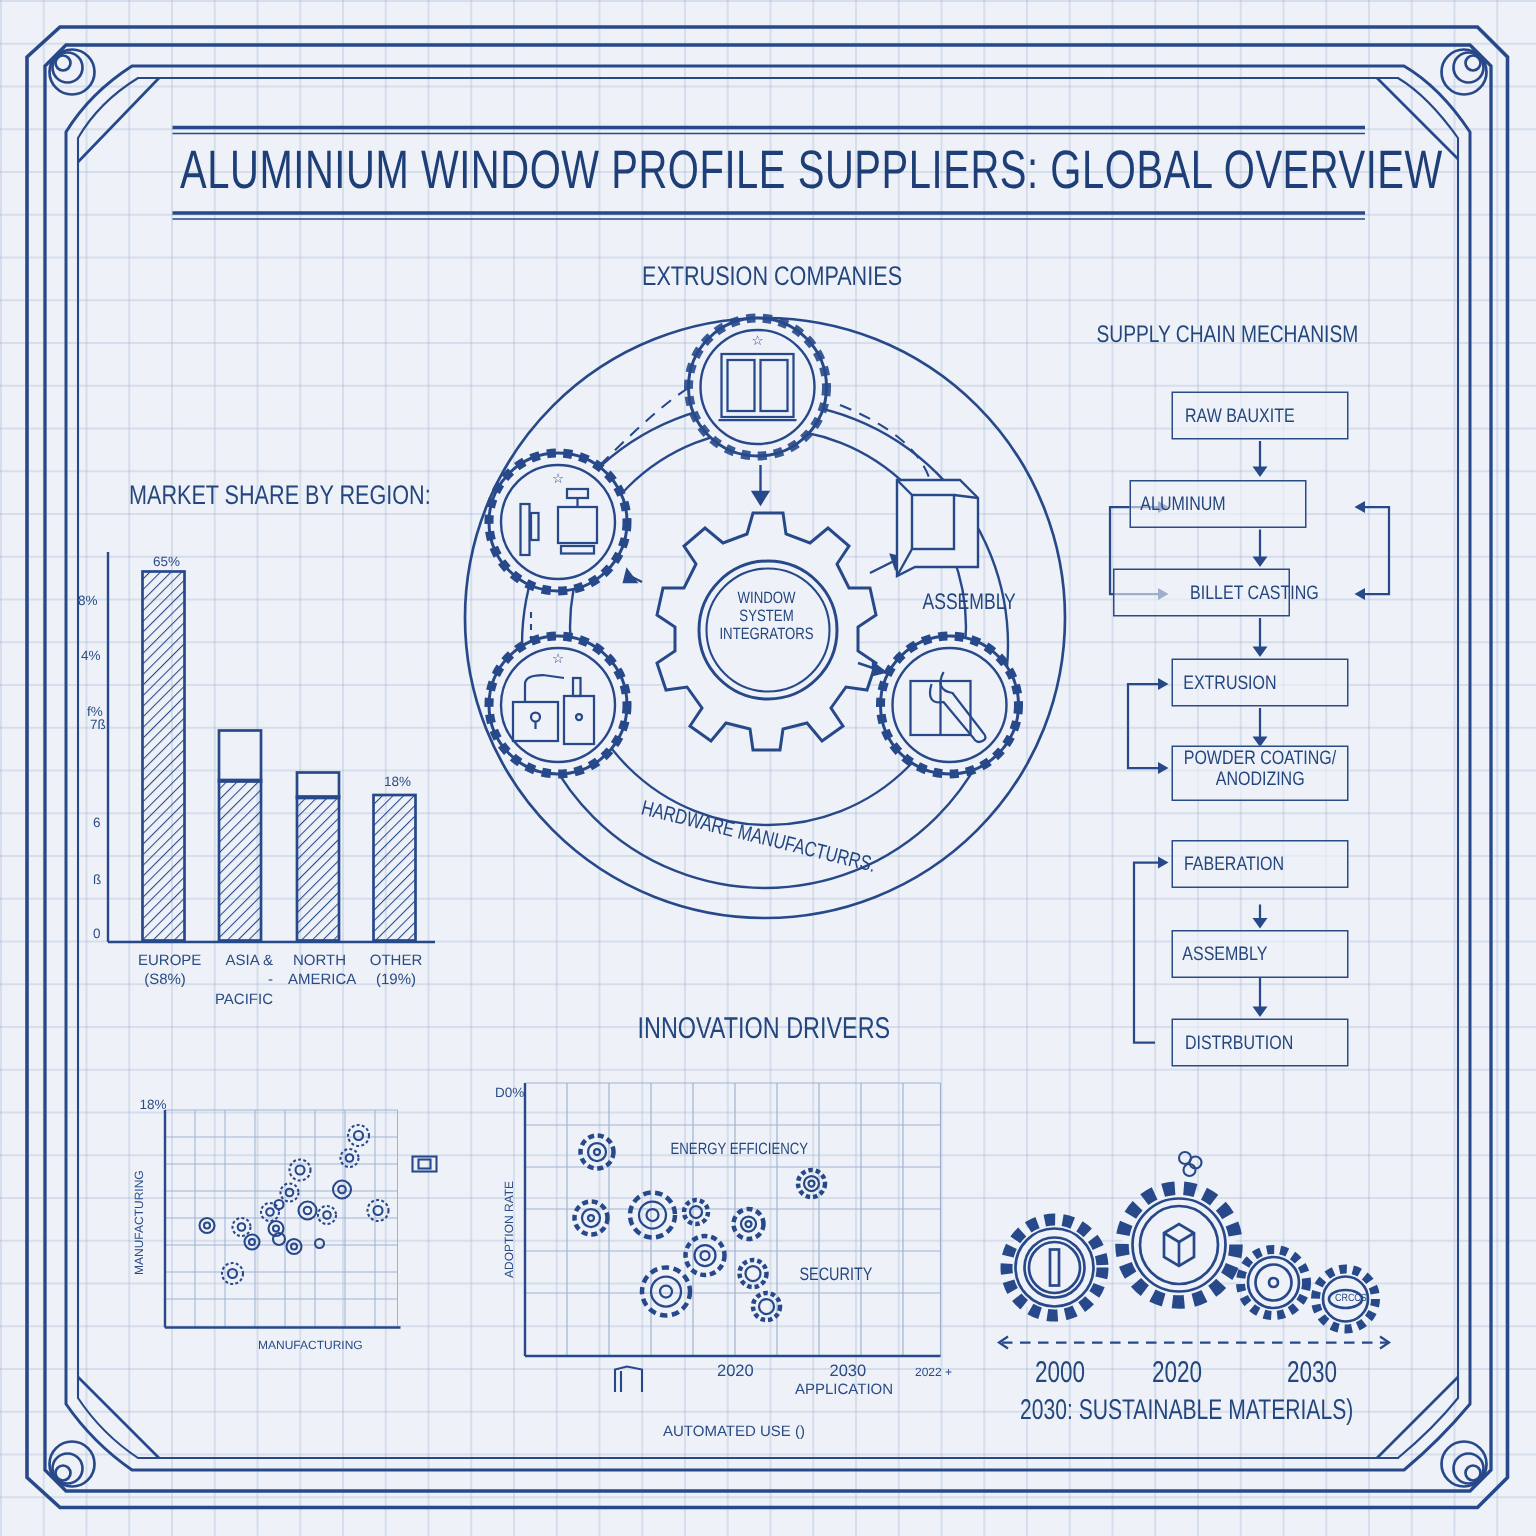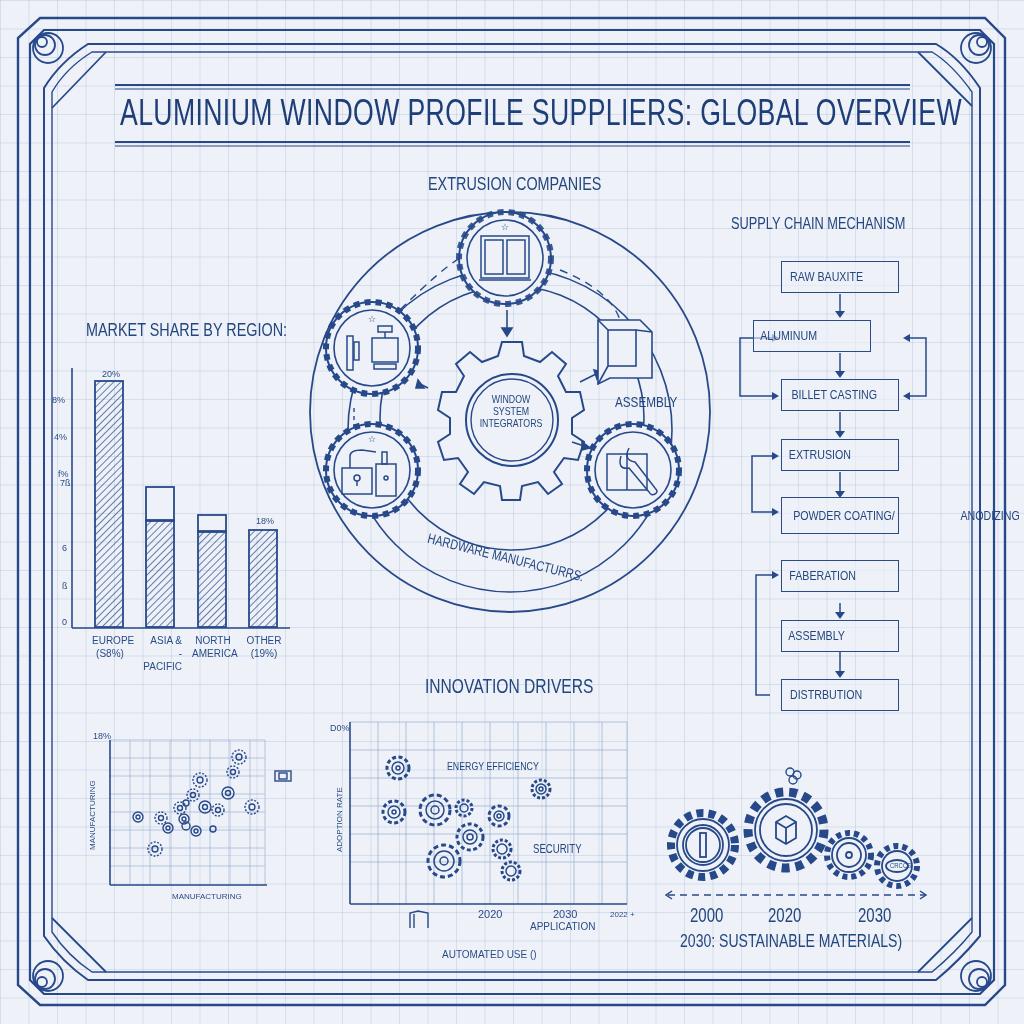--- a/index.html
+++ b/index.html
@@ -189,21 +189,21 @@
   </g>
   <g stroke="#27498a" stroke-width="1.8">
     <rect x="95" y="381" width="28" height="246" fill="url(#hatch)"></rect>
     <rect x="146" y="487" width="28" height="34" fill="#eef2f8"></rect>
     <rect x="146" y="520" width="28" height="107" fill="url(#hatch)"></rect>
     <rect x="198" y="515" width="28" height="17" fill="#eef2f8"></rect>
     <rect x="198" y="531" width="28" height="96" fill="url(#hatch)"></rect>
     <rect x="249" y="530" width="28" height="97" fill="url(#hatch)"></rect>
   </g>
 </svg>
-<div class="abs tick" style="left:102px; top:369px;">20%</div>
+<div class="abs tick" style="left:102px; top:369px;">65%</div>
 <div class="abs tick" style="left:256px; top:516px;">18%</div>
 <div class="abs tick" style="left:62px; top:617px;">0</div>
 <div class="abs tick" style="left:62px; top:581px;">ß</div>
 <div class="abs tick" style="left:62px; top:543px;">6</div>
 <div class="abs tick" style="left:60px; top:478px;">7ß</div>
 <div class="abs tick" style="left:58px; top:469px;">f%</div>
 <div class="abs tick" style="left:54px; top:432px;">4%</div>
 <div class="abs tick" style="left:52px; top:395px;">8%</div>
 
 <div class="abs small" style="left:92px; top:634px; width:36px; text-align:center; line-height:13px;">
@@ -254,27 +254,27 @@
     <path d="M772,571 L779,575 L772,579 Z"></path>
   </g>
 </svg>
 
 <div class="flow-box" style="left:781px; top:261px;">
     <span>RAW BAUXITE</span>
   </div>
 <div class="flow-box" style="left:738px; top:320px;margin-left:15px;">
     <span>ALUMINUM</span>
   </div>
-<div class="flow-box" style="left:781px; top:379px;">
+<div class="flow-box" style="left:742px; top:379px;padding-left:41px;">
     <span>BILLET CASTING</span>
   </div>
 <div class="flow-box" style="left:781px; top:439px;">
     <span>EXTRUSION</span>
   </div>
-<div class="flow-box" style="left:781px; top:497px; height:37px; flex-direction:row;gap:48px;">
+<div class="flow-box" style="left:781px; top:497px; height:37px; flex-direction:column;">
   <span>POWDER COATING/</span>
     <span>ANODIZING</span>
 </div>
 <div class="flow-box" style="left:781px; top:560px;">
     <span>FABERATION</span>
   </div>
 <div class="flow-box" style="left:781px; top:620px;">
     <span>ASSEMBLY</span>
   </div>
 <div class="flow-box" style="left:781px; top:679px;">

